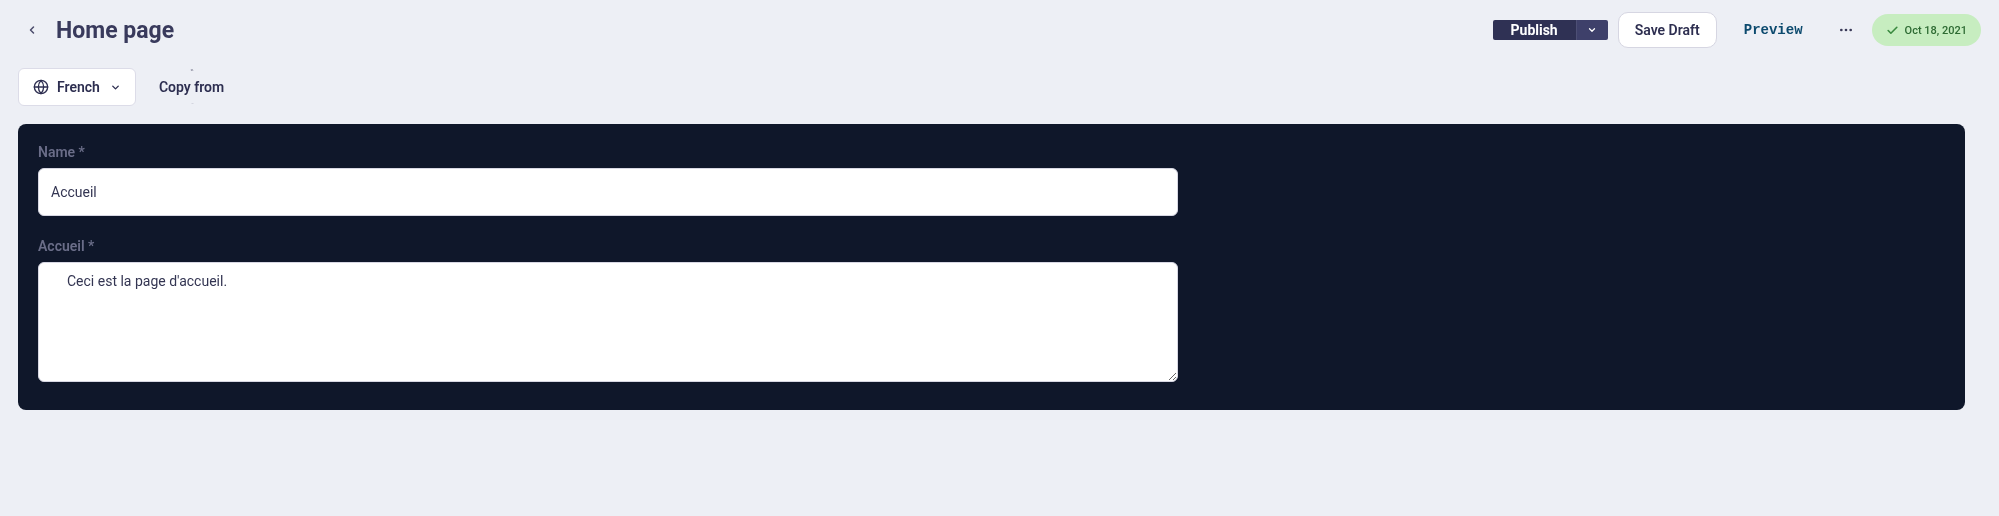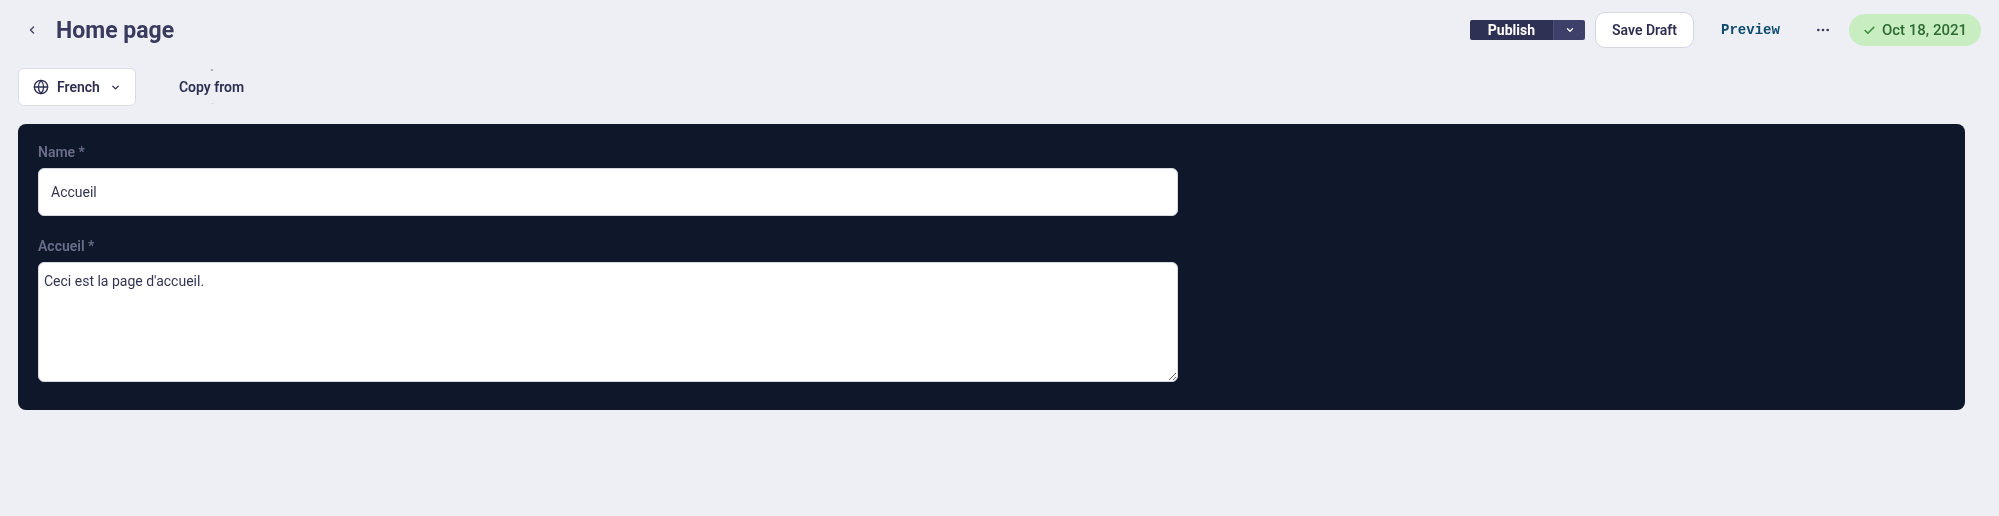--- a/index.html
+++ b/index.html
@@ -99,30 +99,30 @@
 
   .status-pill {
     height: 32px;
     display: inline-flex;
     align-items: center;
     gap: 6px;
     padding: 0 14px;
     background: #c7edc0;
     color: #2e6b33;
     border-radius: 16px;
-    font-size: 15px;
+    font-size: 11px;
     font-weight: 500;
   }
   .status-pill svg { stroke: #3a8a3f; }
 
   
   .toolbar-row {
     display: flex;
     align-items: center;
-    gap: 28px;
+    gap: 8px;
     padding: 14px 18px 18px 18px;
   }
   .tool-btn {
     height: 38px;
     display: inline-flex;
     align-items: center;
     gap: 8px;
     padding: 0 14px;
     background: #ffffff;
     border: 1px solid #dcdce8;
@@ -163,21 +163,21 @@
     color: #333552;
     font-family: inherit;
     background: #fff;
   }
   .text-input {
     height: 48px;
     padding: 0 12px;
   }
   .textarea {
     min-height: 120px;
-    padding: 10px 5px;
+    padding: 10px 28px;
     resize: both;
   }
 </style>
 </head>
 <body>
 
 <div class="page">
 
   <div class="header-row">
     <div class="back-btn">

